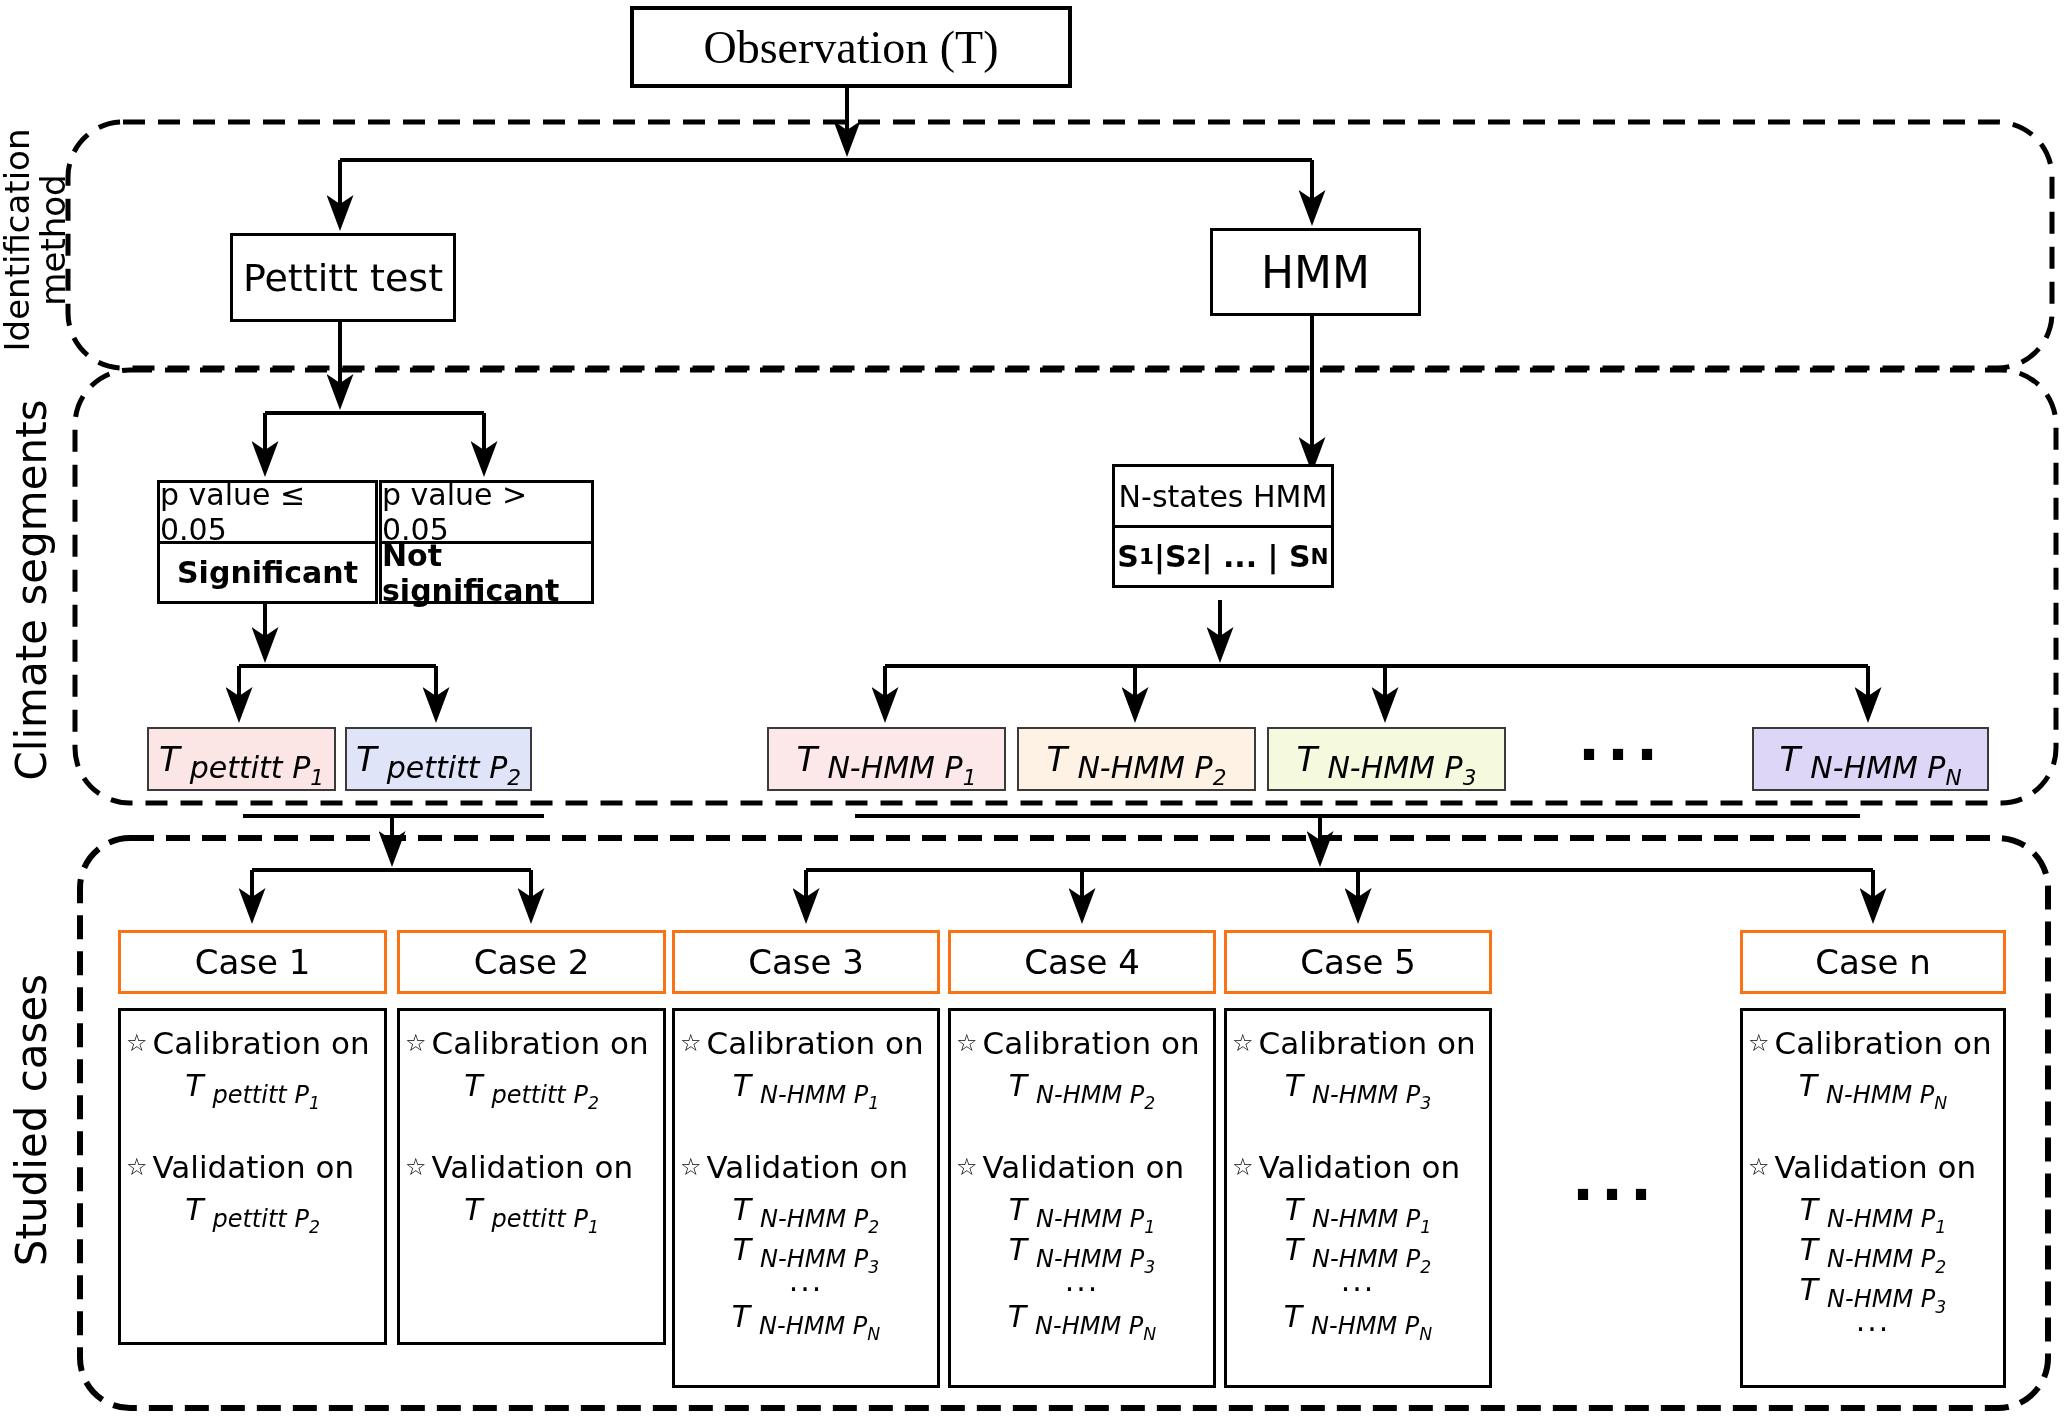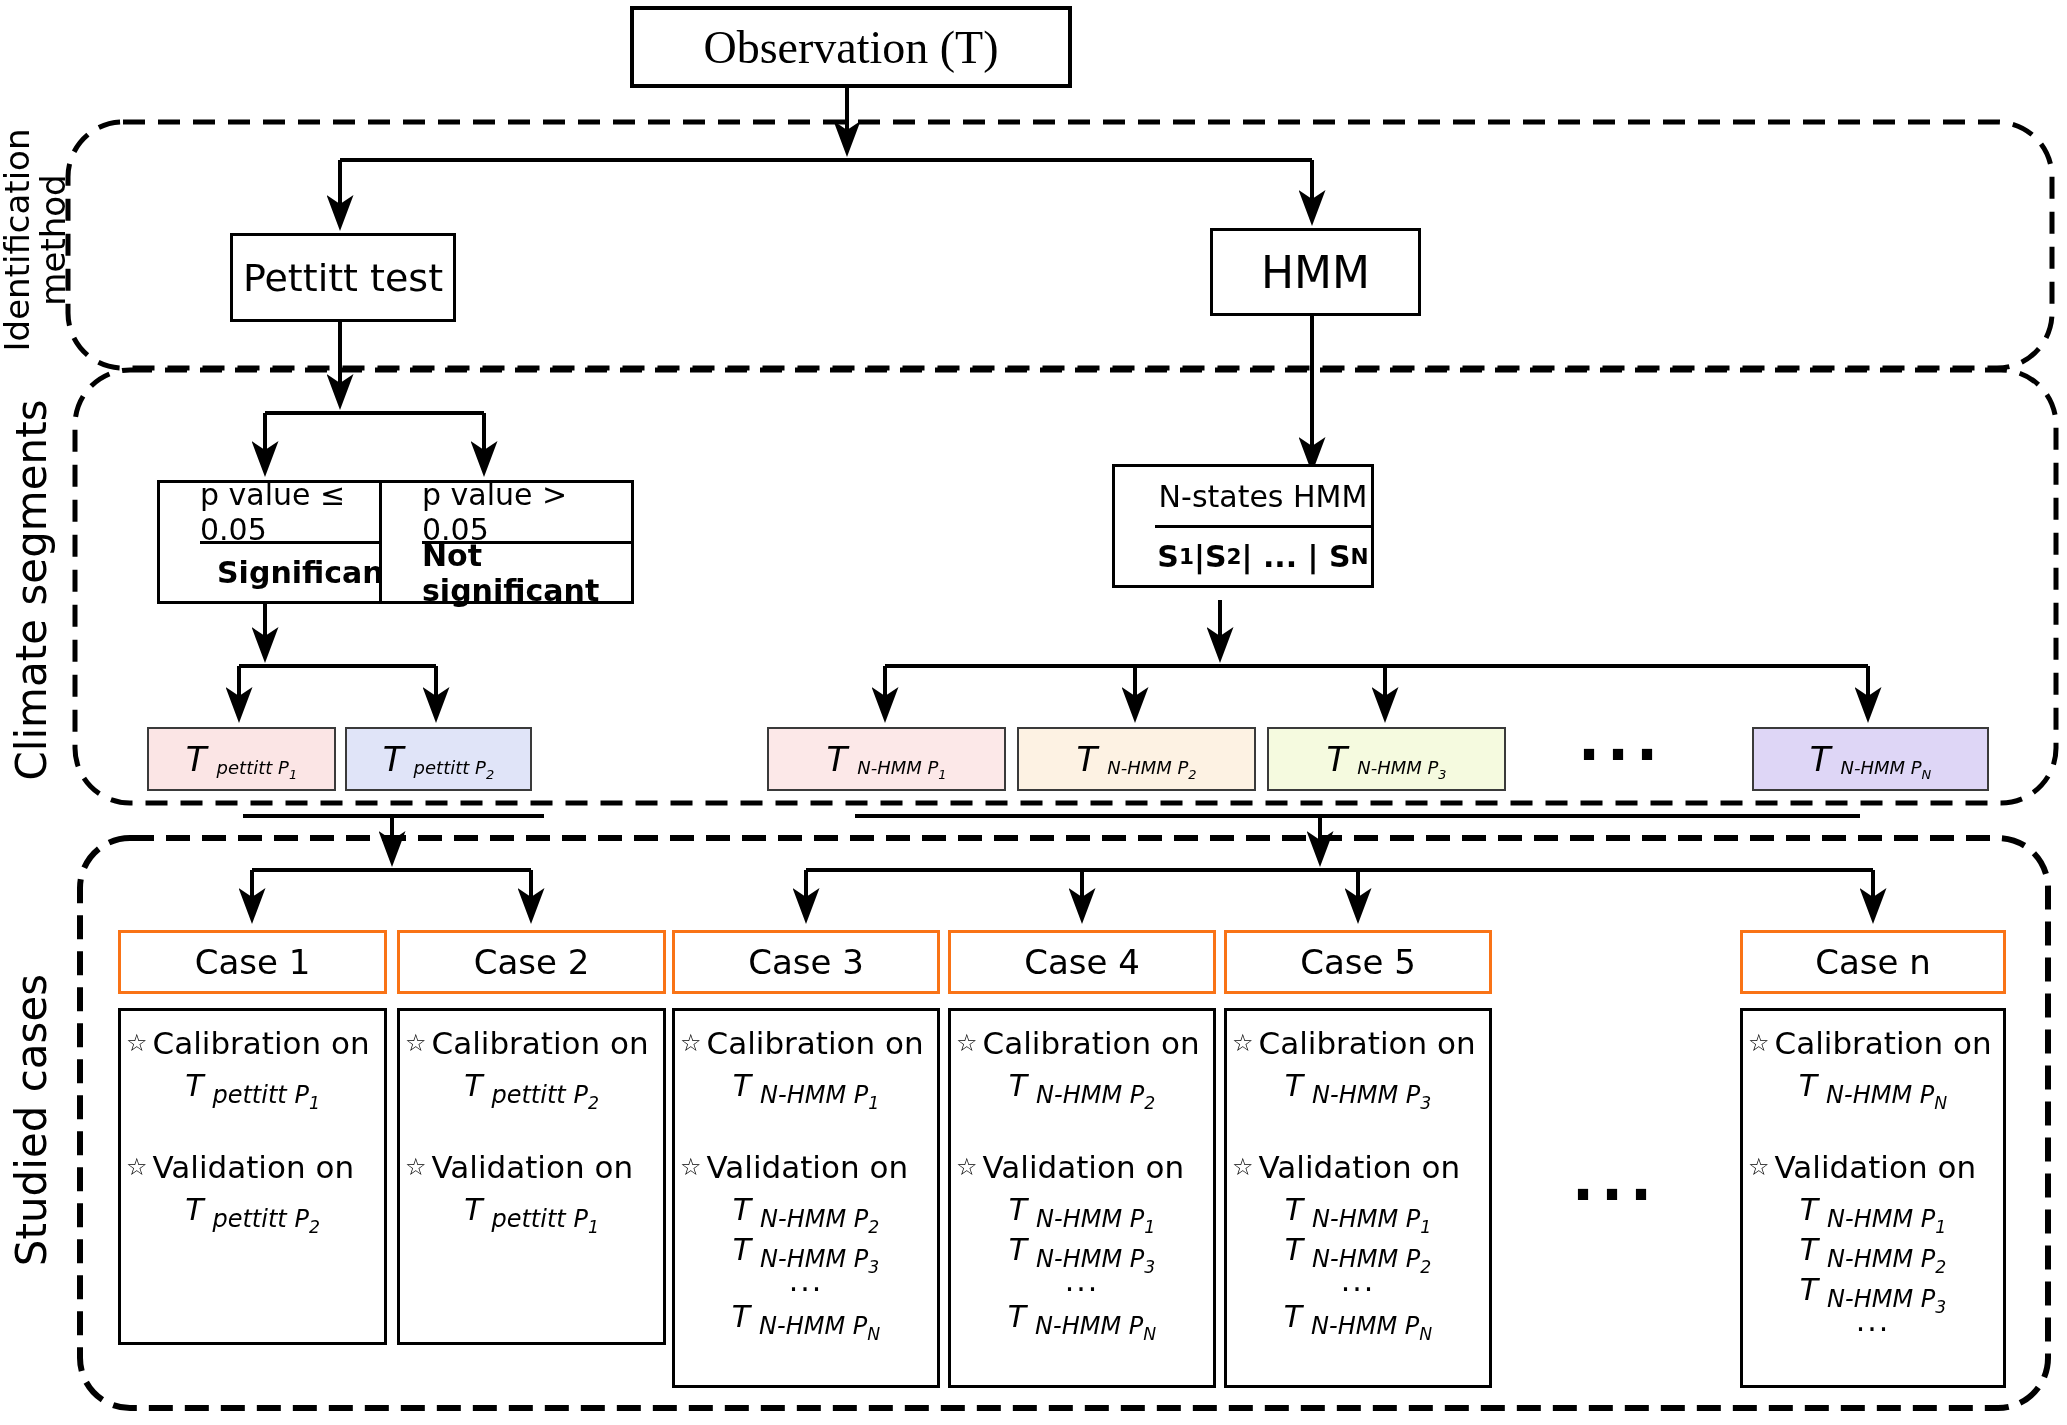--- a/index.html
+++ b/index.html
@@ -13,33 +13,33 @@
   .vlabel.two{width:260px;font-size:34px;}
   .vlabel.one{white-space:nowrap;font-size:42px;}
 
   .node{position:absolute;background:#fff;border:3px solid #000;display:flex;
         align-items:center;justify-content:center;text-align:center;}
   .obs{left:630px;top:6px;width:434px;height:74px;border-width:4px;font-size:46px;font-family:Liberation Serif, serif;}
   .pettitt{left:230px;top:233px;width:220px;height:83px;font-size:38px;}
   .hmm{left:1210px;top:228px;width:205px;height:82px;font-size:44px;}
 
   .split{position:absolute;background:#fff;border:3px solid #000;display:flex;
-         flex-direction:column;padding-left:40px;}
+         flex-direction:column;}
   .split .row{display:flex;align-items:center;justify-content:center;font-size:30px;}
   .split .row.top{height:58px;border-bottom:3px solid #000;}
   .split .row.bot{height:57px;font-weight:bold;}
   .pb1{left:157px;top:480px;width:215px;height:118px;}
   .pb2{left:379px;top:480px;width:209px;height:118px;}
   .nstates{left:1112px;top:464px;width:216px;height:118px;}
   sub{font-size:72%;line-height:0;}
 
   .seg-box{position:absolute;top:727px;height:60px;border:2px solid #3a3a3a;
            display:flex;align-items:center;justify-content:center;}
   .seg-box .tbase{font-style:italic;font-size:34px;}
-  .seg-box .tsub{font-style:italic;font-size:18px;position:relative;top:8px;margin-left:10px;white-space:nowrap;}
+  .seg-box .tsub{font-style:italic;font-size:30px;position:relative;top:8px;margin-left:10px;white-space:nowrap;}
 
   .case-col{position:absolute;}
   .case-header{position:absolute;left:0;top:930px;width:100%;height:64px;background:#fff;
                border:3px solid #f97316;display:flex;align-items:center;justify-content:center;
                font-size:34px;box-sizing:border-box;}
   .case-body{position:absolute;left:0;top:1008px;width:100%;background:#fff;
              border:3px solid #000;box-sizing:border-box;font-size:31px;}
   .case-body.short{height:337px;}
   .case-body.tall{height:380px;}
   .bullet-line{text-align:left;padding-left:5px;margin-top:14px;white-space:nowrap;}

